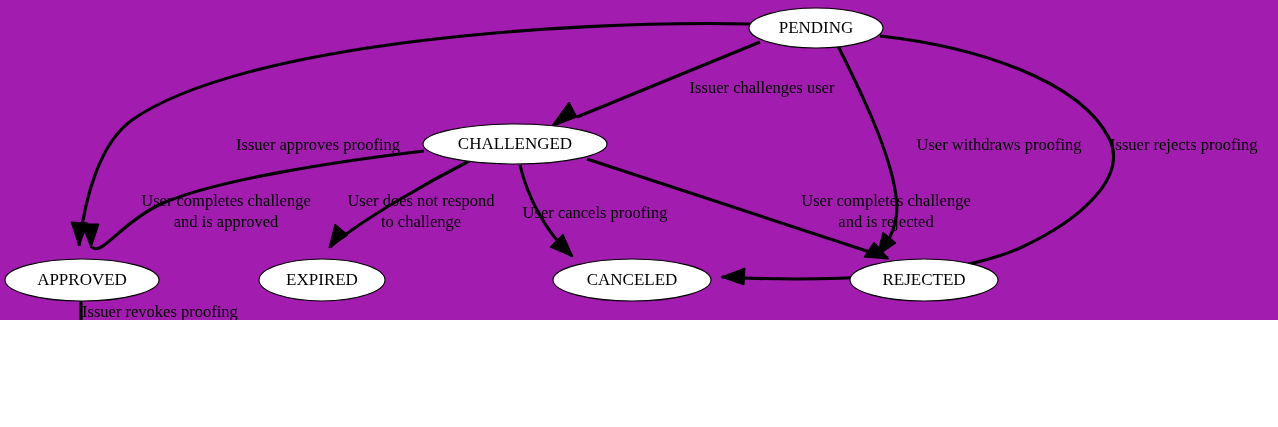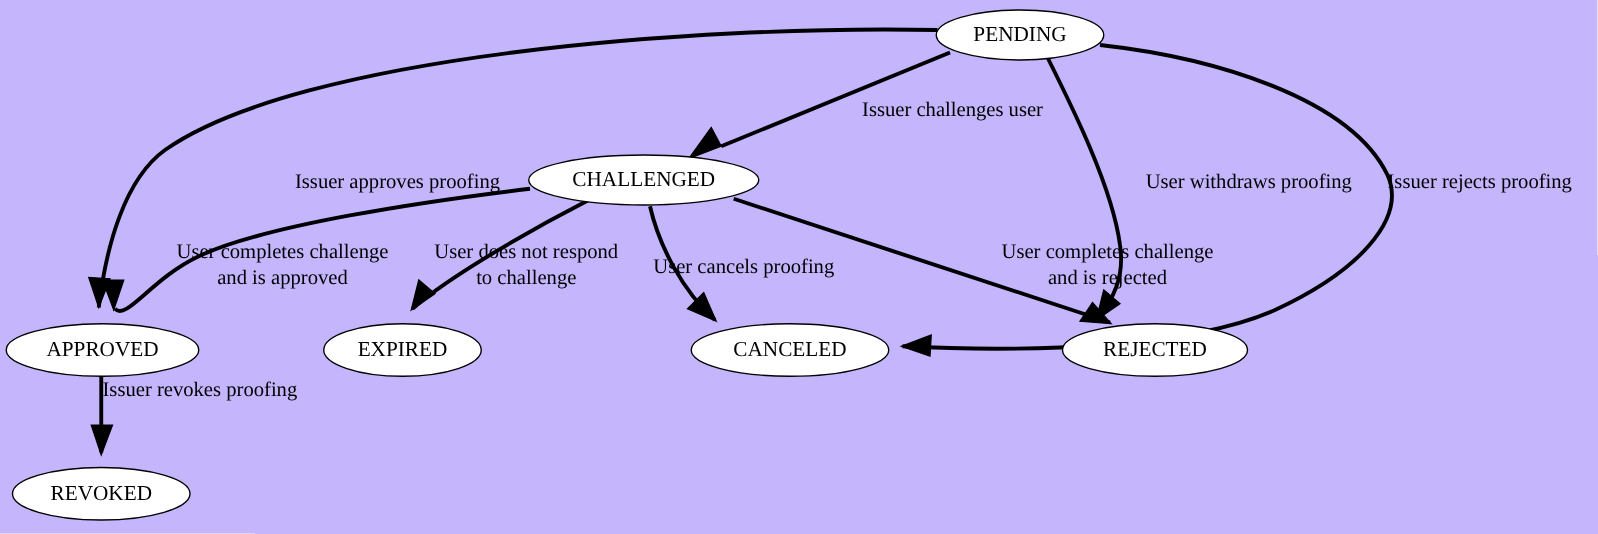--- a/index.html
+++ b/index.html
@@ -3,22 +3,22 @@
 <meta charset="utf-8">
 <style>
   html, body {
     margin: 0;
     padding: 0;
     background: #ffffff;
   }
   #diagram-root {
     position: relative;
     width: 1278px;
-    height: 427px;
-    background: #c4b5fd;
+    height: 320px;
+    background: #a21caf;
     overflow: hidden;
     font-family: "Liberation Serif", "DejaVu Serif", serif;
   }
   svg.canvas {
     position: absolute;
     top: 0;
     left: 0;
     width: 1278px;
     height: 427px;
   }

